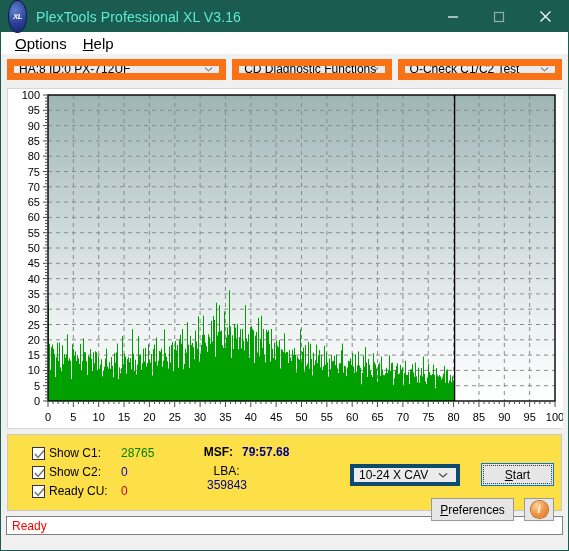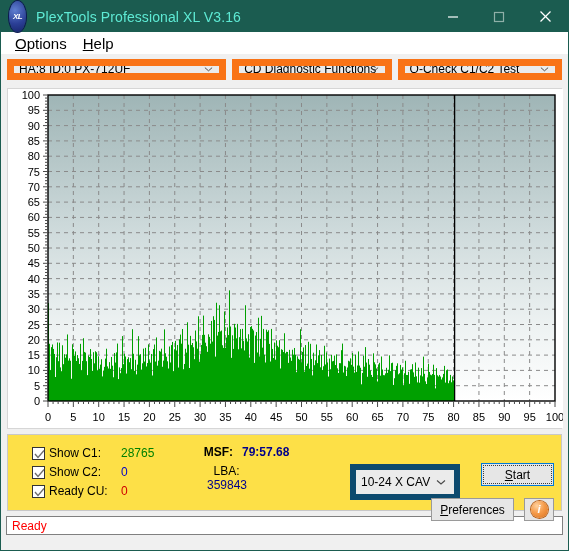--- a/index.html
+++ b/index.html
@@ -213,24 +213,24 @@
     color: #00008b;
     margin-left: 9px;
     display: inline-block;
   }
 
   #combo-speed {
     position: absolute;
     left: 349px;
     top: 463px;
     width: 110px;
-    height: 36px;
+    height: 22px;
     box-sizing: border-box;
     background: #ebebeb;
-    border: 6px solid #0c4a6e;
+    border: 4px solid #0c4a6e;
     display: flex;
     align-items: center;
     padding-left: 5px;
     font-size: 12px;
     white-space: nowrap;
   }
 
   .push-btn {
     box-sizing: border-box;
     background: #e6e6e6;

